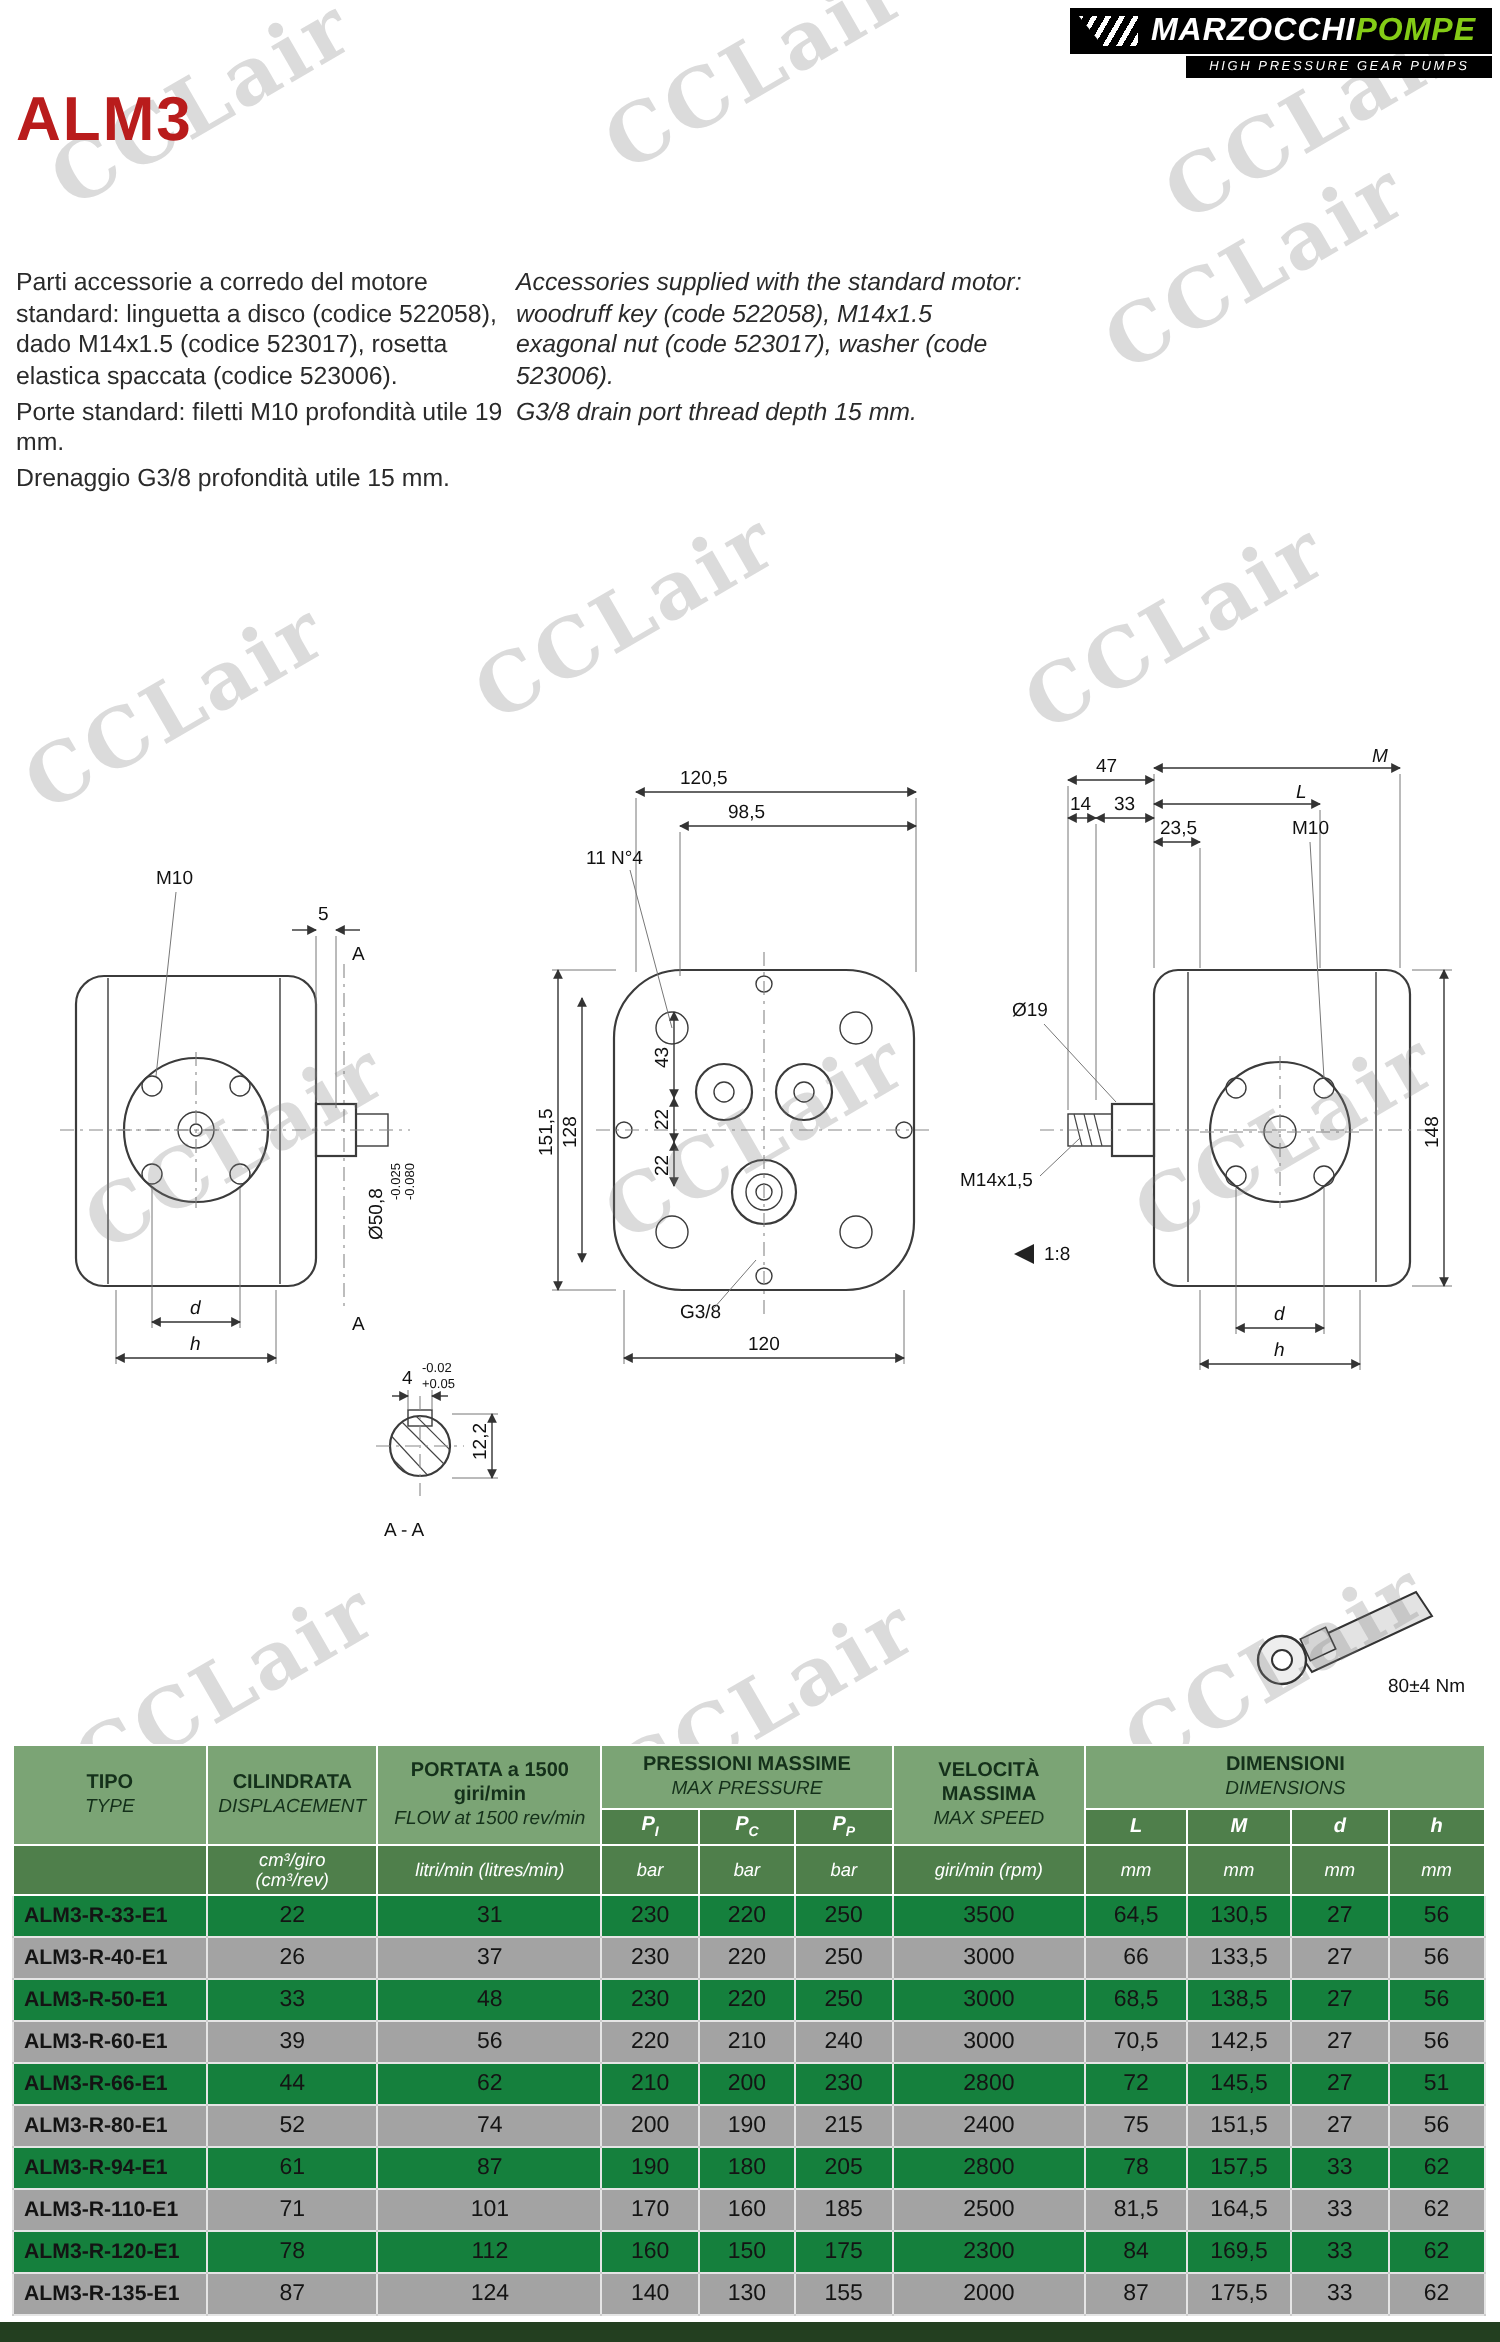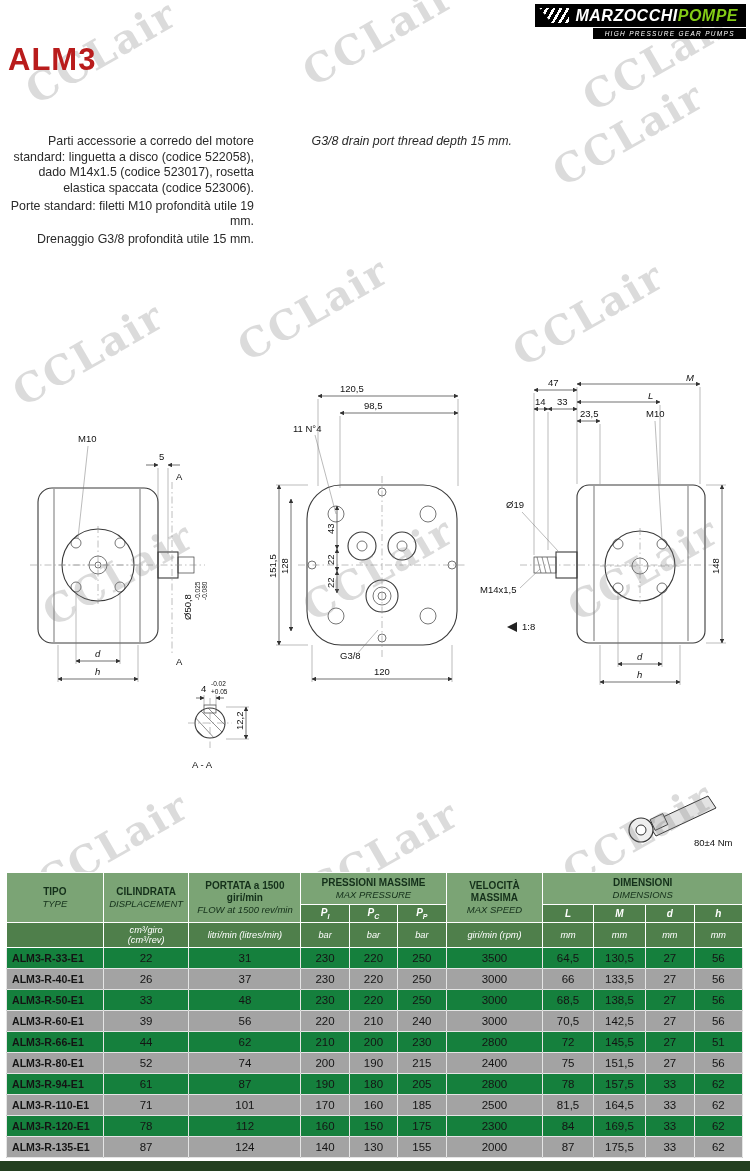--- a/index.html
+++ b/index.html
@@ -18,21 +18,21 @@
      background:repeating-linear-gradient(120deg,#fff 0 2.5px,#000 2.5px 6px);
      clip-path:polygon(0 0,100% 0,100% 100%,40% 100%);}
   .logo-brand{font-weight:bold;font-style:italic;font-size:16px;letter-spacing:.5px;}
   .logo-brand .suffix{color:#84cc16;}
   .logo-tag{background:#000;color:#fff;font-size:6.5px;font-style:italic;letter-spacing:1.3px;
      text-align:center;padding:2px 7px;margin-left:58px;margin-top:1px;}
 
   .title{position:absolute;top:42px;left:8px;font-size:31px;font-weight:bold;color:#b91c1c;
      letter-spacing:1px;z-index:6;}
 
-  .intro{position:absolute;top:134px;font-size:12.4px;line-height:1.26;color:#2a2a2a;z-index:6;text-align:right;}
+  .intro{position:absolute;top:134px;font-size:12.4px;line-height:1.26;color:#2a2a2a;z-index:6;}
   .intro p{margin:0 0 2px 0;}
   .intro-it{left:8px;width:246px;}
   .intro-en{left:258px;width:254px;font-style:italic;}
 
   .drawing{position:absolute;top:368px;left:0;z-index:4;}
   svg text{font-family:"Liberation Sans",sans-serif;fill:#111;}
   svg .t{font-size:9.5px;}
   svg .ts{font-size:6.5px;}
   svg .ti{font-style:italic;}
   svg .ln{fill:none;stroke:#3b3b3b;stroke-width:1.1;}
@@ -90,20 +90,21 @@
   </div>
 
   <div class="title">ALM3</div>
 
   <div class="intro intro-it">
     <p>Parti accessorie a corredo del motore standard: linguetta a disco (codice 522058), dado M14x1.5 (codice 523017), rosetta elastica spaccata (codice 523006).</p>
     <p>Porte standard: filetti M10 profondità utile 19 mm.</p>
     <p>Drenaggio G3/8 profondità utile 15 mm.</p>
   </div>
   <div class="intro intro-en">
+    <p>Accessories supplied with the standard motor: woodruff key (code 522058), M14x1.5 exagonal nut (code 523017), washer (code 523006).</p>
     <p>G3/8 drain port thread depth 15 mm.</p>
   </div>
 
   <svg class="drawing" width="750" height="495" viewBox="0 0 750 495">
     <defs>
       <marker id="ar" viewBox="0 0 10 10" refX="9" refY="5" markerWidth="7" markerHeight="7" orient="auto-start-reverse">
         <path d="M0,0 L10,5 L0,10 z" fill="#333"></path>
       </marker>
       <clipPath id="secclip">
           <circle cx="210" cy="355" r="15"></circle>

